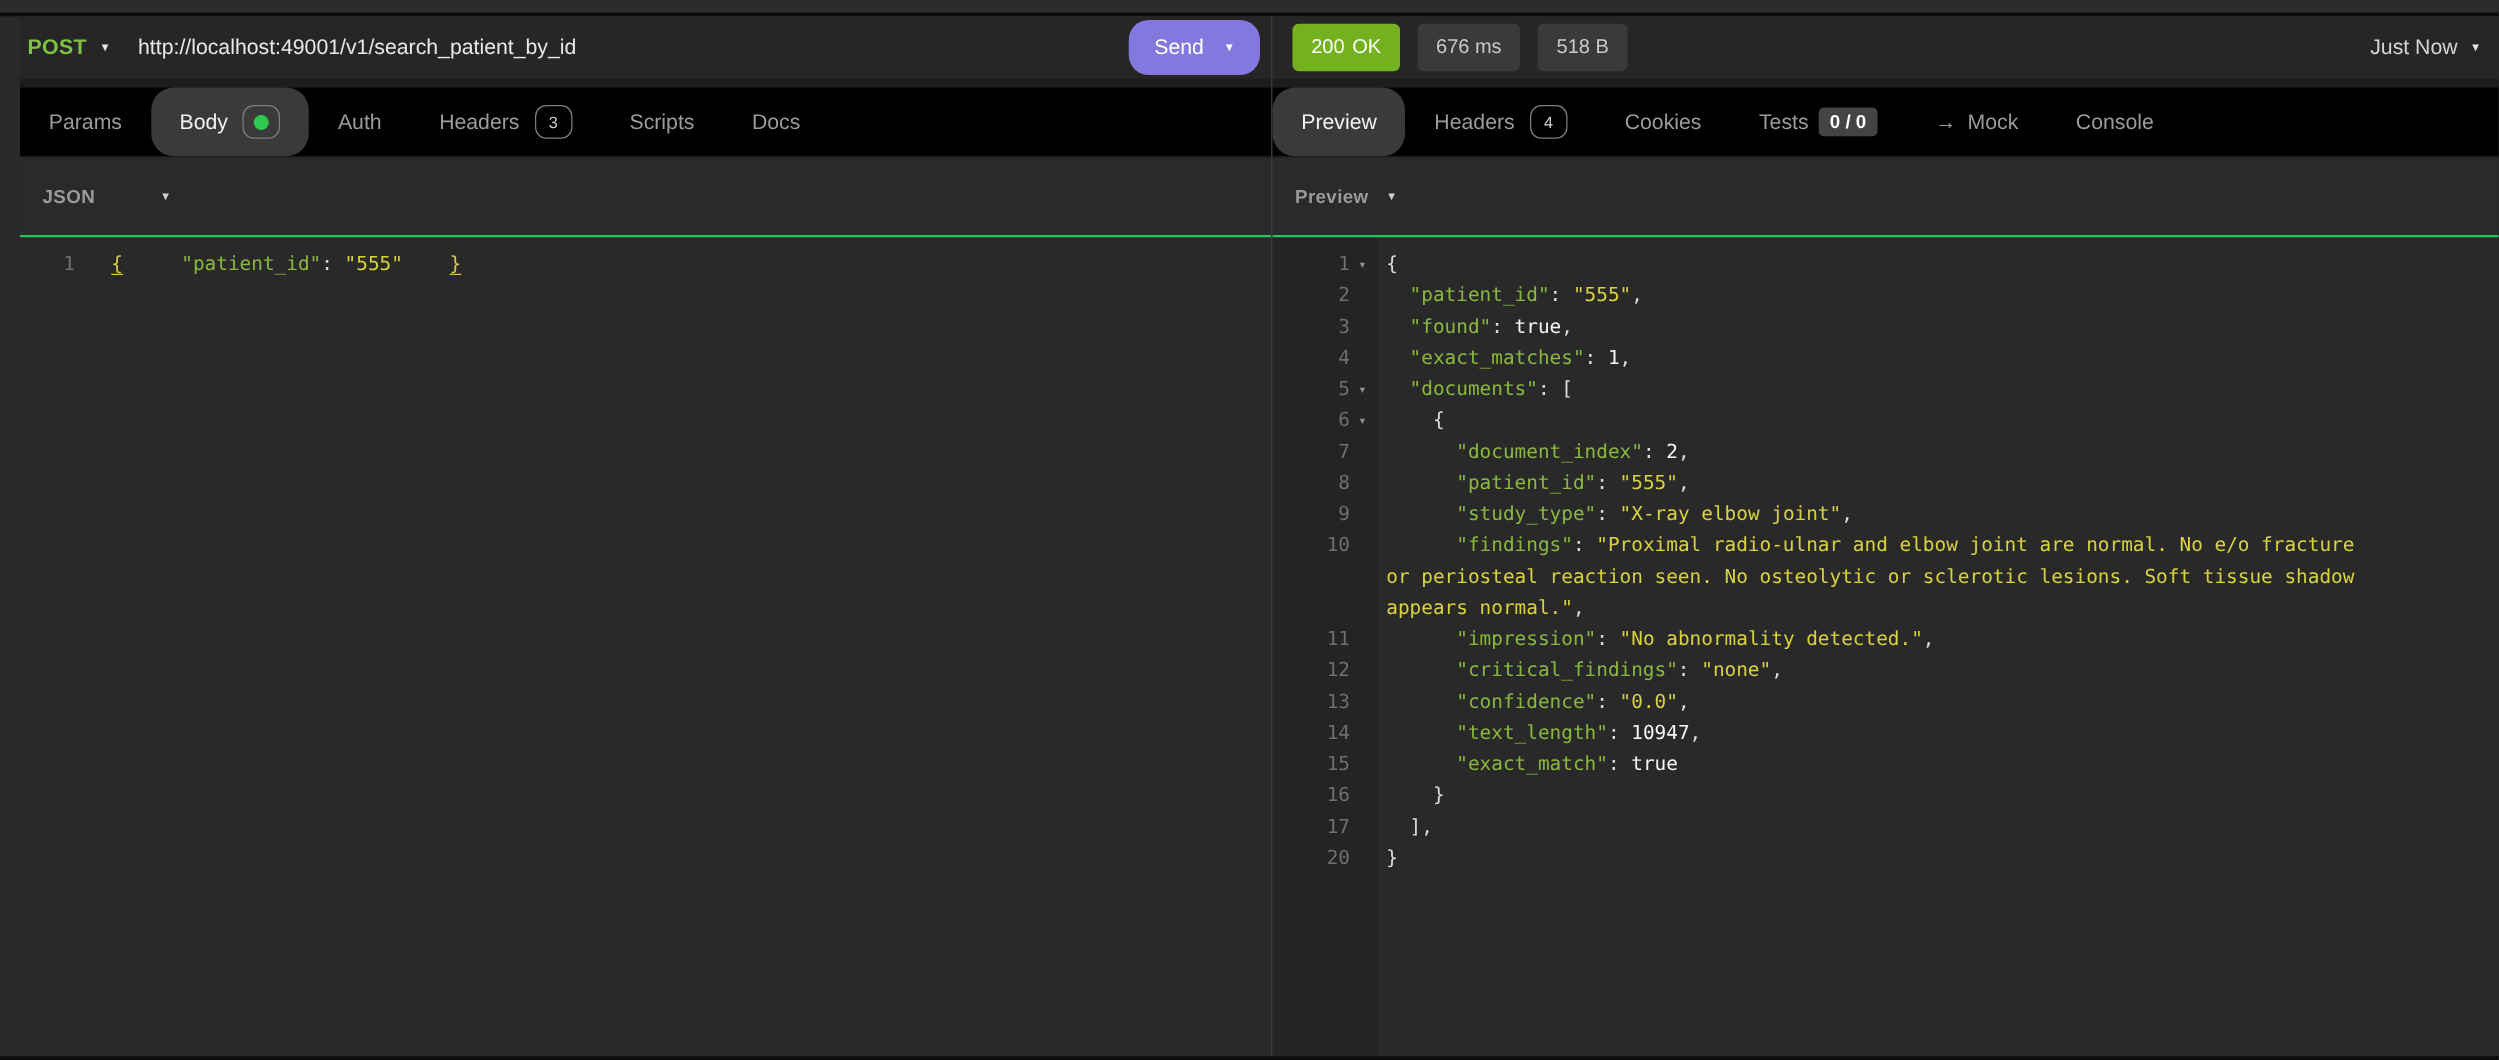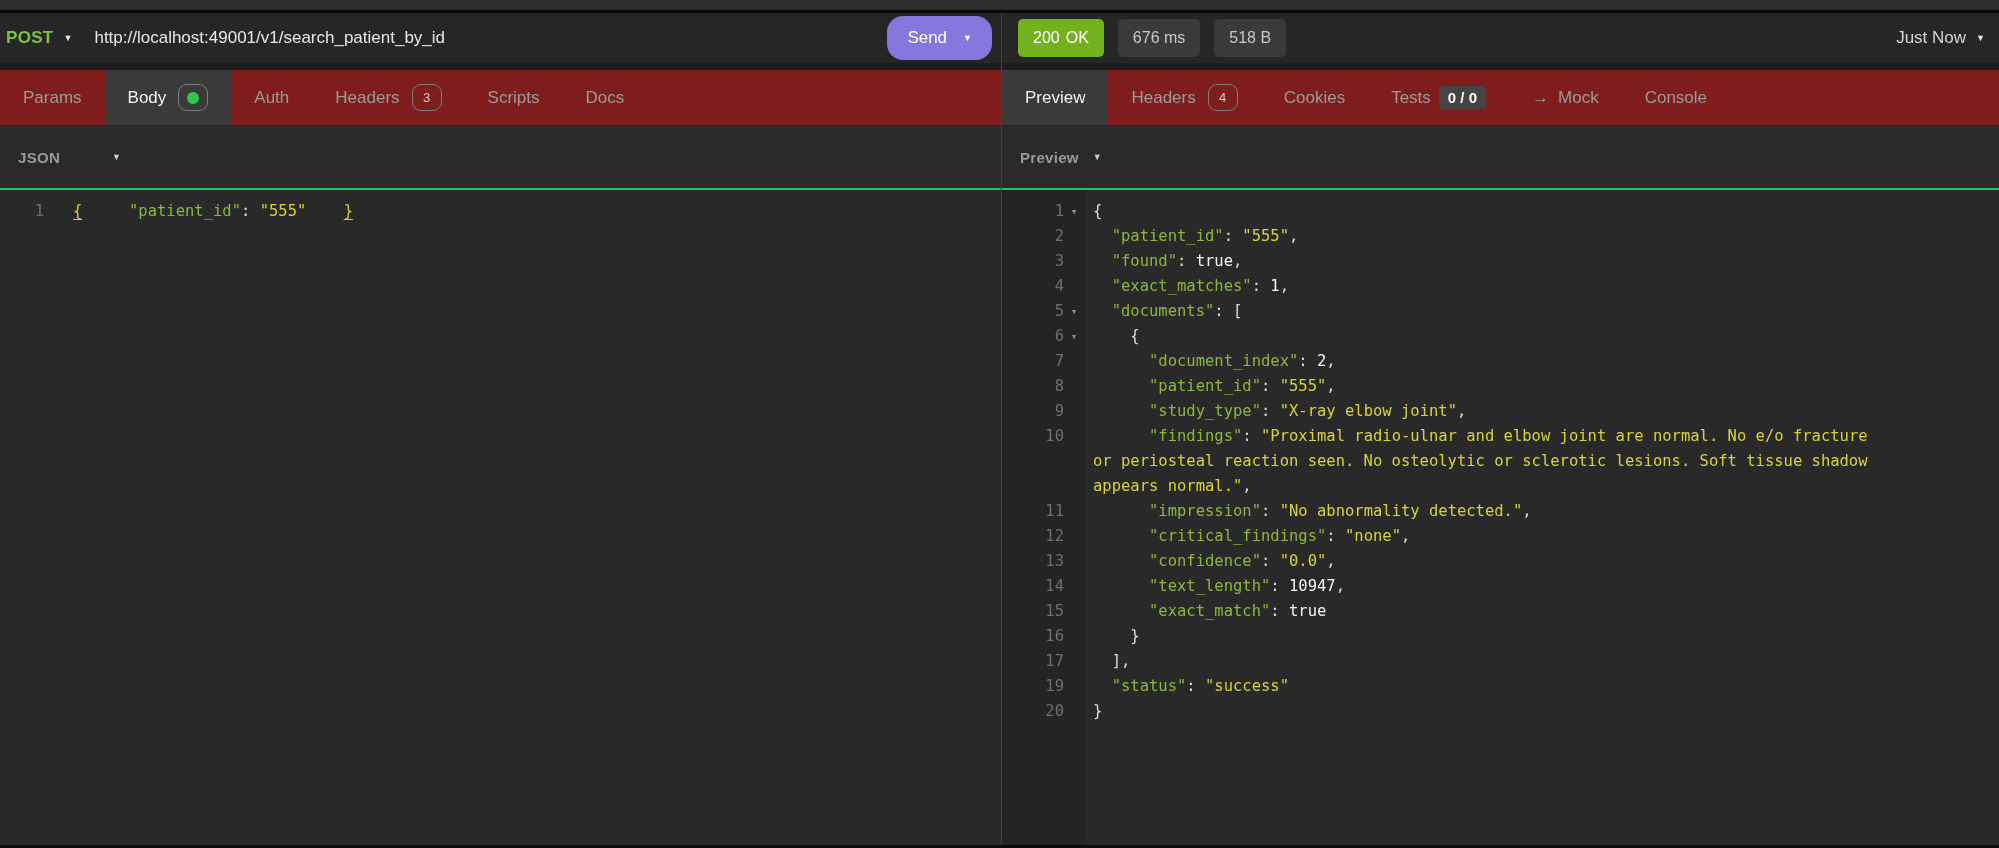--- a/index.html
+++ b/index.html
@@ -6,21 +6,21 @@
   html,body { width:1999px; height:848px; overflow:hidden; background:#292929;
     font-family:"Liberation Sans","DejaVu Sans",sans-serif; }
   .app { width:1999px; height:848px; display:flex; flex-direction:column; background:#292929; }
 
   .titlebar { height:10px; background:#2c2c2c; flex:none; }
   .titlebar-sep { height:3px; background:#0b0b0b; flex:none; }
   .bottombar { height:3px; background:#0b0b0b; flex:none; }
 
   .main { flex:1; display:flex; min-height:0; }
   .pane { display:flex; flex-direction:column; min-width:0; }
-  .pane-left { width:1001px; flex:none; }
+  .pane-left { width:1001px; flex:none;margin-left:16px; }
   .pane-right { flex:1; border-left:1px solid #404040; }
 
   
   .urlbar { height:50px; background:#262626; display:flex; align-items:center; flex:none; }
   .urlbar-left { padding-left:6px; }
   .urlbar-right { padding-left:16px; padding-right:14px; }
   .method { color:#7dc242; font-size:17px; font-weight:600; letter-spacing:.3px; }
   .caret { font-size:9px; color:#e3e3e3; margin-left:10px; }
   .caret.dim { color:#cfcfcf; }
   .url-text { color:#e8e8e8; font-size:17px; margin-left:22px; white-space:nowrap; }
@@ -31,25 +31,25 @@
   .badge { height:38px; display:flex; align-items:center; padding:0 15px; border-radius:5px;
     font-size:16px; margin-right:14px; white-space:nowrap; }
   .badge-status { background:#73b11e; color:#ffffff; }
   .badge-status b { font-weight:400; margin-right:6px; }
   .badge-metric { background:#3a3a3a; color:#c9c9c9; }
   .history { margin-left:auto; color:#d6d6d6; font-size:17px; display:flex; align-items:center; }
 
   .section-sep { height:7px; background:#1d1d1d; flex:none; }
 
   
-  .tabbar { height:56px; background:#7f1d1d; display:flex; align-items:stretch; flex:none;
+  .tabbar { height:56px; background:#000000; display:flex; align-items:stretch; flex:none;
     border-bottom:1px solid #232323; }
   .tab { display:flex; align-items:center; padding:0 23px; color:#9b9b9b; font-size:17px;
     cursor:pointer; white-space:nowrap; }
-  .tab.active { background:#3a3a3a; color:#f2f2f2; }
+  .tab.active { background:#3a3a3a; color:#f2f2f2;border-radius:18px; }
   .tab .pill { margin-left:12px; border:1.5px solid #7d7d7d; border-radius:9px; color:#cfcfcf;
     font-size:13px; min-width:30px; height:27px; display:flex; align-items:center; justify-content:center;
     padding:0 7px; }
   .dot { width:12px; height:12px; border-radius:50%; background:#2ec84e; }
   .count-box { margin-left:8px; background:#444444; color:#ffffff; font-weight:700; font-size:15px;
     border-radius:4px; padding:3px 9px; }
   .arrow-glyph { margin-right:9px; font-size:17px; }
 
   
   .subheader { height:64px; display:flex; align-items:center; padding-left:18px; flex:none;
@@ -198,20 +198,19 @@
           <div class="code-row"><span class="ln">10</span><span class="fold"></span><span class="code"><span class="tok-key">      "findings"</span><span class="tok-punc">: </span><span class="tok-str">"Proximal radio-ulnar and elbow joint are normal. No e/o fracture</span></span></div>
           <div class="code-row"><span class="ln"></span><span class="fold"></span><span class="code"><span class="tok-str">or periosteal reaction seen. No osteolytic or sclerotic lesions. Soft tissue shadow</span></span></div>
           <div class="code-row"><span class="ln"></span><span class="fold"></span><span class="code"><span class="tok-str">appears normal."</span><span class="tok-punc">,</span></span></div>
           <div class="code-row"><span class="ln">11</span><span class="fold"></span><span class="code"><span class="tok-key">      "impression"</span><span class="tok-punc">: </span><span class="tok-str">"No abnormality detected."</span><span class="tok-punc">,</span></span></div>
           <div class="code-row"><span class="ln">12</span><span class="fold"></span><span class="code"><span class="tok-key">      "critical_findings"</span><span class="tok-punc">: </span><span class="tok-str">"none"</span><span class="tok-punc">,</span></span></div>
           <div class="code-row"><span class="ln">13</span><span class="fold"></span><span class="code"><span class="tok-key">      "confidence"</span><span class="tok-punc">: </span><span class="tok-str">"0.0"</span><span class="tok-punc">,</span></span></div>
           <div class="code-row"><span class="ln">14</span><span class="fold"></span><span class="code"><span class="tok-key">      "text_length"</span><span class="tok-punc">: </span><span class="tok-num">10947</span><span class="tok-punc">,</span></span></div>
           <div class="code-row"><span class="ln">15</span><span class="fold"></span><span class="code"><span class="tok-key">      "exact_match"</span><span class="tok-punc">: </span><span class="tok-bool">true</span></span></div>
           <div class="code-row"><span class="ln">16</span><span class="fold"></span><span class="code"><span class="tok-punc">    }</span></span></div>
           <div class="code-row"><span class="ln">17</span><span class="fold"></span><span class="code"><span class="tok-punc">  ],</span></span></div>
-          <div class="code-row"><span class="ln">19</span><span class="fold"></span><span class="code"><span class="tok-key">  "status"</span><span class="tok-punc">: </span><span class="tok-str">"success"</span></span></div>
           <div class="code-row"><span class="ln">20</span><span class="fold"></span><span class="code"><span class="tok-punc">}</span></span></div>
         </div>
     </div>
   </div>
 
   <div class="bottombar"></div>
 </div>
 
 </body></html>

